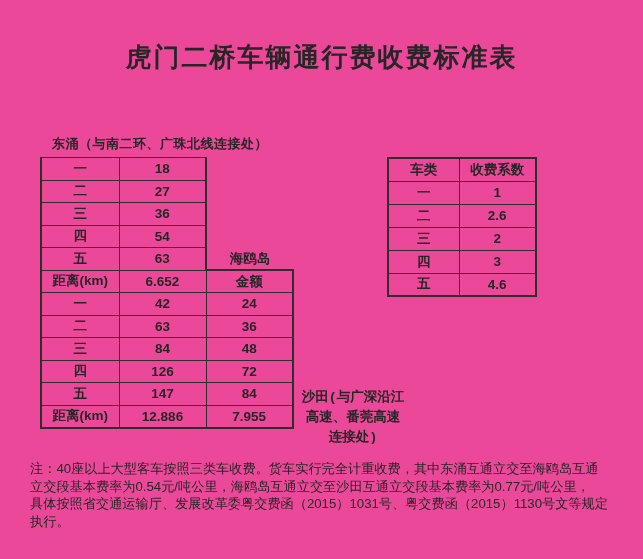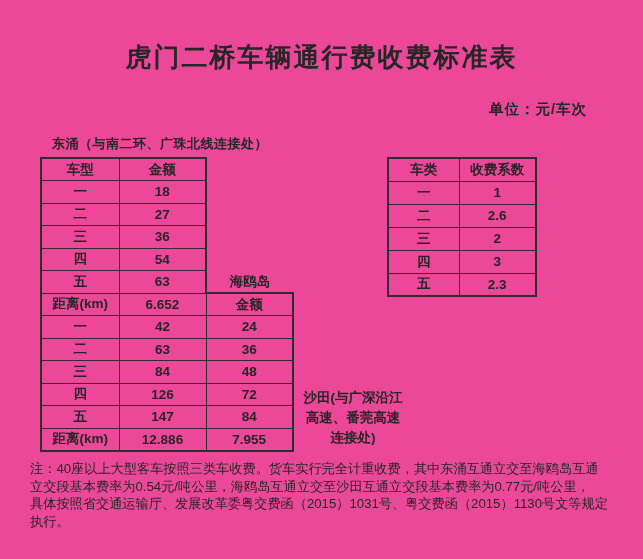--- a/index.html
+++ b/index.html
@@ -42,51 +42,45 @@
   .right-table tr{height:23px;}
   td.ghost{border:none;background:transparent;}
   td.label-cell{vertical-align:bottom;padding-bottom:1px;}
   .ol{border-left-width:2px;}
   .or{border-right-width:2px;}
   .ot{border-top-width:2px;}
   .ob{border-bottom-width:2px;}
   .shatian{
     position:absolute;top:388px;left:292px;width:122px;
     font-size:13.5px;font-weight:bold;line-height:20px;
-    text-align:center;white-space:pre-line;
+    text-align:center;white-space:pre-line;font-family:Liberation Mono, monospace;
   }
   .note{
     position:absolute;top:460px;left:30px;width:592px;
     font-size:13.2px;font-weight:normal;line-height:17.5px;
   }
   .note div{white-space:nowrap;}
 </style>
 </head>
 <body>
 
 <div class="page">
 
   <div class="title">虎门二桥车辆通行费收费标准表</div>
 
-  <div class="unit">单位：元/车次</div>
 
   <div class="dongchong">东涌（与南二环、广珠北线连接处）</div>
 
   <table class="left-table">
     <colgroup>
         <col style="width:78px">
         <col style="width:87px">
         <col style="width:87px">
       </colgroup>
     <tbody>
-        <tr>
-      <td class="ol ot">车型</td>
-      <td class="ot or">金额</td>
-      <td class="ghost"></td>
-    </tr>
     <tr>
       <td class="ol">一</td>
       <td class="or">18</td>
       <td class="ghost"></td>
     </tr>
     <tr>
       <td class="ol">二</td>
       <td class="or">27</td>
       <td class="ghost"></td>
     </tr>
@@ -164,21 +158,21 @@
     <tr>
       <td class="ol">三</td>
       <td class="or">2</td>
     </tr>
     <tr>
       <td class="ol">四</td>
       <td class="or">3</td>
     </tr>
     <tr>
       <td class="ol ob">五</td>
-      <td class="ob or">2.3</td>
+      <td class="ob or">4.6</td>
     </tr>
   </tbody>
     </table>
 
   <div class="shatian">沙田(与广深沿江
 高速、番莞高速
 连接处)</div>
 
   <div class="note">
     <div>注：40座以上大型客车按照三类车收费。货车实行完全计重收费，其中东涌互通立交至海鸥岛互通</div>

